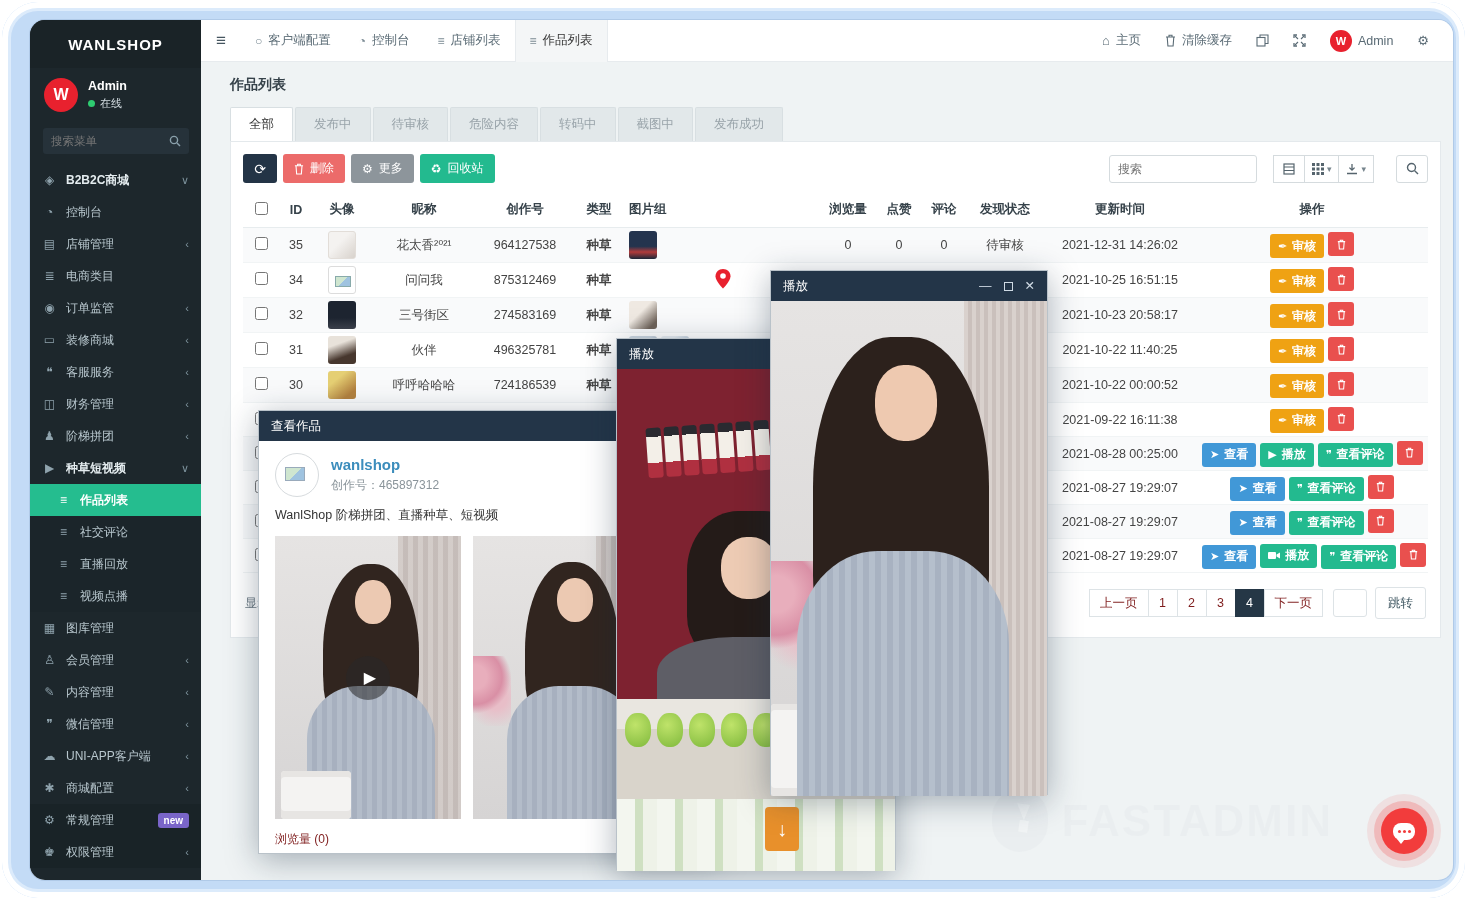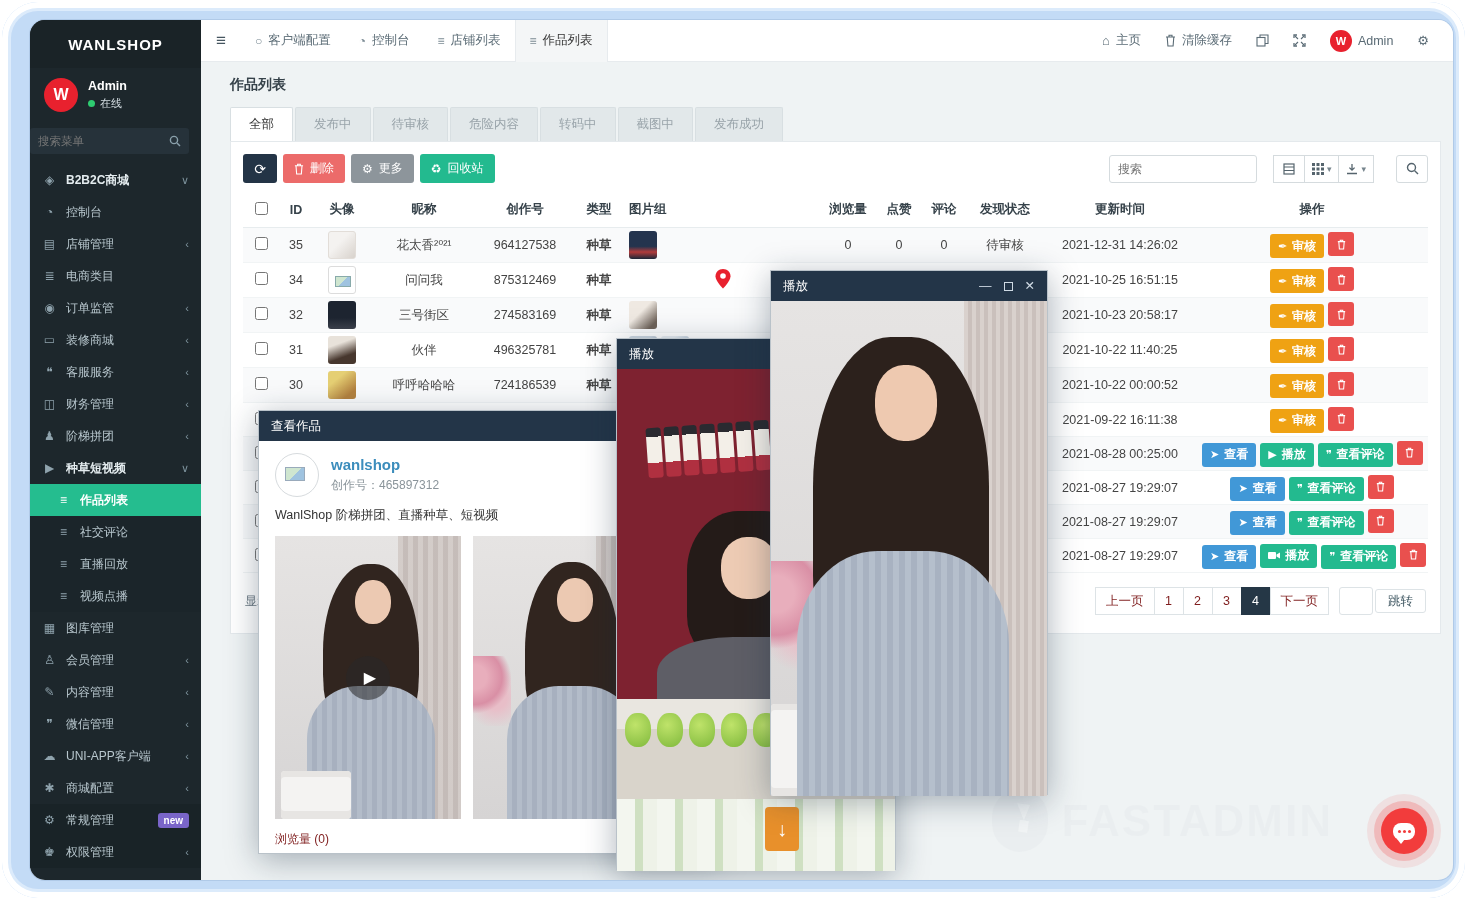--- a/index.html
+++ b/index.html
@@ -9,21 +9,21 @@
   .app { position:absolute; left:30px; top:20px; width:1423px; height:860px; border-radius:15px; overflow:hidden; background:#eff3f4; box-shadow:0 0 0 1px rgba(120,150,190,.25); }
 
   
   .sidebar { position:absolute; left:0; top:0; width:171px; height:100%; background:#1d272c; color:#b8c7ce; }
   .brand { height:48px; display:flex; align-items:center; justify-content:center; color:#fff; font-weight:bold; font-size:15px; letter-spacing:1px; background:#1a2327; }
   .userbox { display:flex; align-items:center; gap:10px; padding:10px 14px 8px 14px; }
   .uavatar { width:34px; height:34px; border-radius:50%; background:#e8212e; color:#fff; display:flex; align-items:center; justify-content:center; font-weight:bold; font-size:16px; flex:0 0 auto; }
   .uname { color:#fff; font-weight:bold; font-size:12.5px; }
   .ustatus { font-size:11px; color:#d4dde2; margin-top:3px; display:flex; align-items:center; gap:5px; }
   .dot { width:7px; height:7px; border-radius:50%; background:#2ecc71; display:inline-block; }
-  .ssearch { margin:8px 12px 10px 0; height:26px; background:#26323a; border-radius:3px; display:flex; align-items:center; padding:0 8px; }
+  .ssearch { margin:8px 12px 10px 13px; height:26px; background:#26323a; border-radius:3px; display:flex; align-items:center; padding:0 8px; }
   .ssearch input { flex:1; background:transparent; border:none; outline:none; color:#9fb2bc; font-size:11.5px; width:100px; }
   .ssearch svg { flex:0 0 auto; }
   .snav { font-size:12px; }
   .sitem { height:32px; display:flex; align-items:center; padding:0 12px; gap:9px; cursor:pointer; }
   .sitem .si { width:15px; text-align:center; font-size:12px; color:#8fa3ad; flex:0 0 auto; }
   .sitem .lbl { flex:1; white-space:nowrap; overflow:hidden; }
   .sitem .arr { color:#7d929c; font-size:11px; }
   .sitem.head .lbl { color:#e4ecef; font-weight:bold; }
   .sitem.sub { padding-left:26px; background:#19232780; }
   .sitem.active { background:#25bd8f; color:#fff; }
@@ -96,21 +96,21 @@
   .b-cmt { background:#23ba8f; }
   .pin { display:inline-block; }
 
   .tfoot { display:flex; align-items:center; margin-top:10px; padding:4px 2px 8px 2px; }
   .showing { color:#6c7a83; font-size:12px; }
   .pager { margin-left:auto; display:flex; align-items:center; gap:0; }
   .pg { min-width:30px; height:28px; border:1px solid #dde3e6; background:#fff; display:flex; align-items:center; justify-content:center; padding:0 10px; color:#7f1d1d; cursor:pointer; font-size:12.5px; margin-left:-1px; }
   .pg.num { padding:0; }
   .pg.active { background:#253746; color:#fff; border-color:#253746; }
   .jumpbox { width:34px; height:28px; border:1px solid #dde3e6; border-radius:3px; margin-left:10px; outline:none; padding:0 6px; font-family:inherit; }
-  .jumpbtn { height:24px; border:1px solid #dde3e6; background:#fff; border-radius:3px; margin-left:2px; padding:0 12px; color:#3c545f; cursor:pointer; font-size:12.5px; font-family:inherit; }
+  .jumpbtn { height:32px; border:1px solid #dde3e6; background:#fff; border-radius:3px; margin-left:8px; padding:0 12px; color:#3c545f; cursor:pointer; font-size:12.5px; font-family:inherit; }
 
   
   .modal { position:absolute; background:#fff; border:1px solid #b9c2c9; box-shadow:0 6px 30px rgba(20,40,60,.35); }
   .mhead { height:30px; background:#233548; color:#fff; display:flex; align-items:center; padding:0 12px; font-size:12.5px; }
   .mctl { margin-left:auto; display:flex; align-items:center; gap:12px; color:#cfdae4; }
   .mctl span { cursor:pointer; line-height:1; }
   .maxbox { width:9px; height:9px; border:1.5px solid #cfdae4; display:inline-block; }
 
   .m-view { left:228px; top:390px; width:460px; height:444px; z-index:20; }
   .vw-body { padding:12px 16px; }

